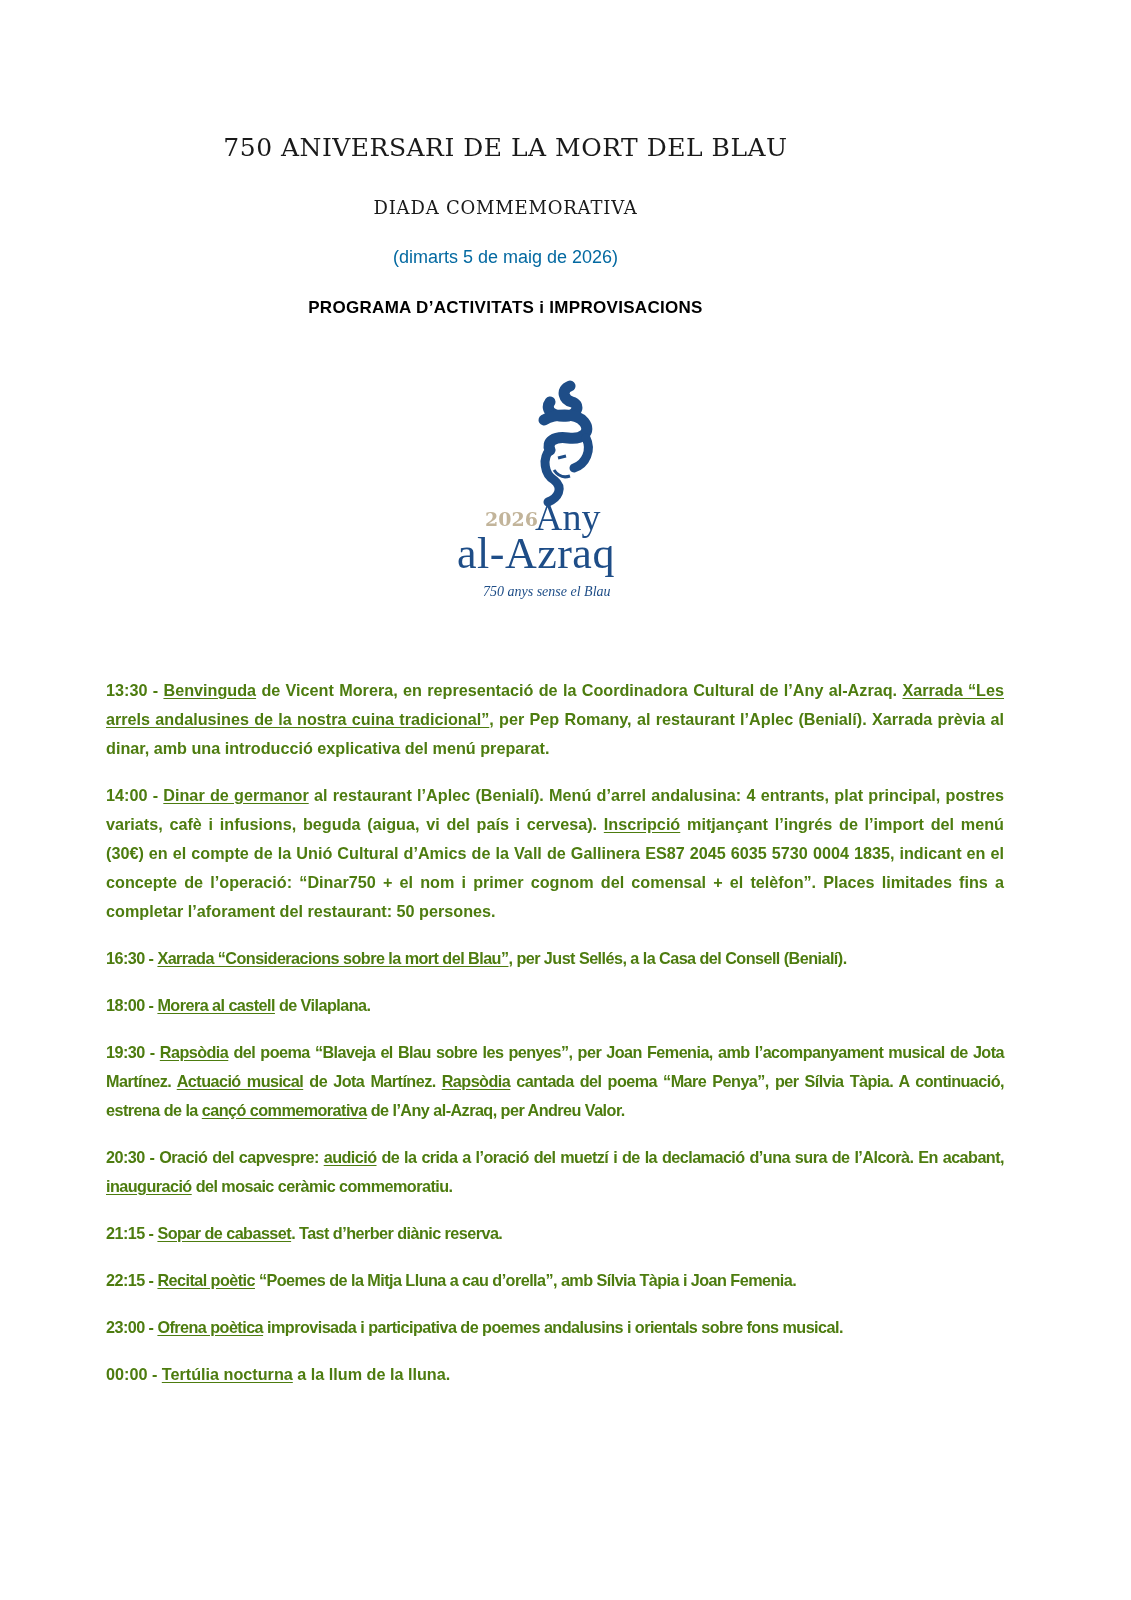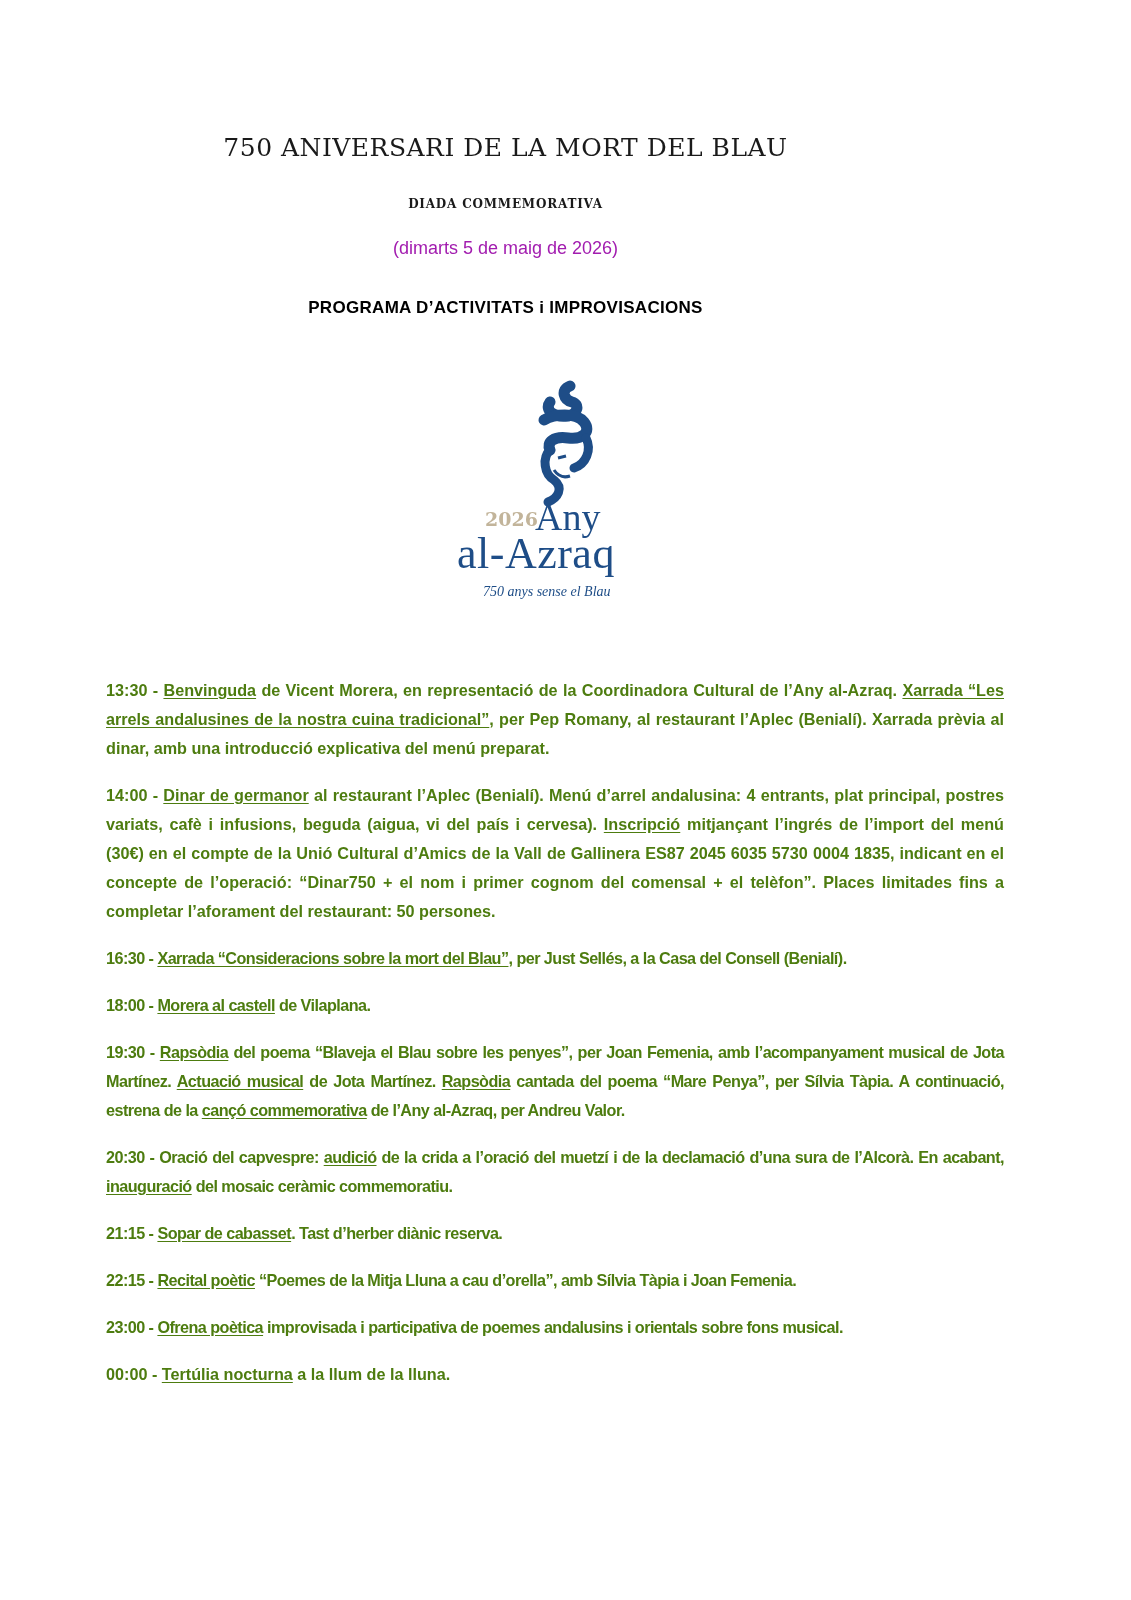--- a/index.html
+++ b/index.html
@@ -5,25 +5,25 @@
     html, body { margin: 0; padding: 0; background: #ffffff; }
     body { width: 1131px; height: 1600px; position: relative; overflow: hidden; color: #111; }
     .page { position: absolute; left: 0; top: 0; width: 1011px; height: 1600px; background: #fff; }
     .title {
       position: absolute; left: 0; right: 0; top: 133px; text-align: center;
       font-family: "DejaVu Serif", serif; font-size: 25px; letter-spacing: 0.5px; color: #1a1a1a;
       font-weight: normal;
     }
     .subtitle {
       position: absolute; left: 0; right: 0; top: 197px; text-align: center;
-      font-family: "DejaVu Serif", serif; font-size: 12px; letter-spacing: 0.8px; color: #1a1a1a; font-weight: bold;
+      font-family: "DejaVu Serif", serif; font-size: 18px; letter-spacing: 0.8px; color: #1a1a1a;
     }
     .date {
-      position: absolute; left: 0; right: 0; top: 238px; text-align: center;
-      font-family: "Liberation Sans", sans-serif; font-size: 18px; color: #a21caf;
+      position: absolute; left: 0; right: 0; top: 247px; text-align: center;
+      font-family: "Liberation Sans", sans-serif; font-size: 18px; color: #0369a1;
     }
     .program-heading {
       position: absolute; left: 0; right: 0; top: 298px; text-align: center;
       font-family: "Liberation Sans", sans-serif; font-size: 17px; font-weight: bold; color: #000;
       letter-spacing: 0.3px;
     }
     .logo { position: absolute; left: 455px; top: 380px; width: 200px; height: 230px; }
     .logo-emblem { position: absolute; left: 65px; top: 0; width: 90px; height: 130px; }
     .logo-year {
       position: absolute; left: 30px; top: 128px;

